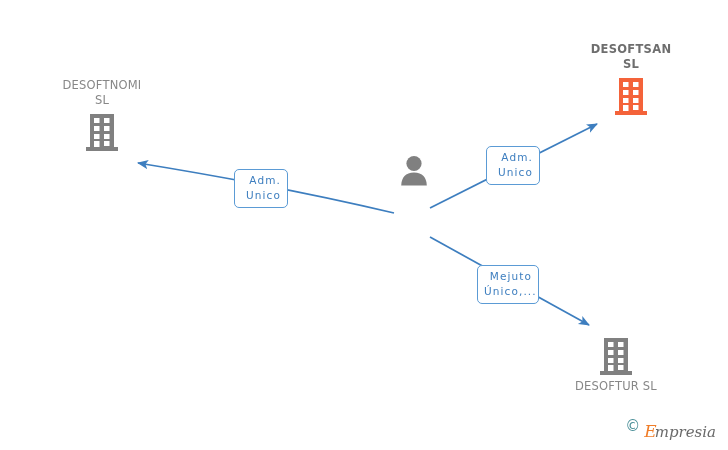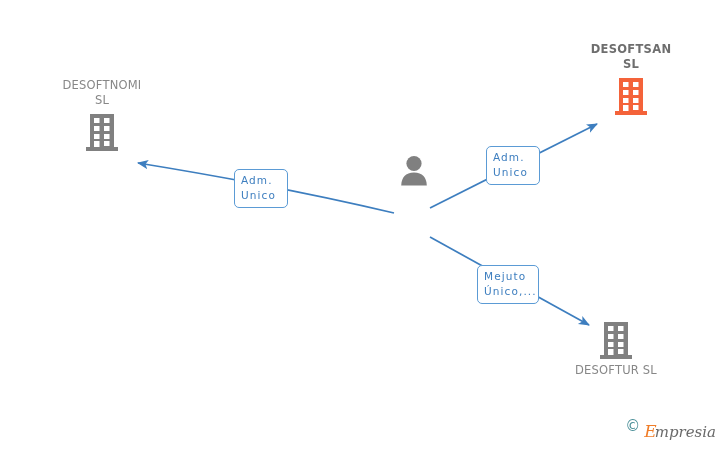--- a/index.html
+++ b/index.html
@@ -68,21 +68,21 @@
   .rel-label {
     position: absolute;
     box-sizing: border-box;
     border: 1px solid #5b9bd5;
     border-radius: 5px;
     background: #ffffff;
     color: #3d7ebf;
     font-size: 10.5px;
     line-height: 15px;
     letter-spacing: 1.1px;
-    text-align: left;
+    text-align: right;
     padding: 3px 6px 4px 6px;
     white-space: pre-line;
     box-shadow: 0 0 0 0 rgba(0,0,0,0);
   }
 
   
   .watermark {
     position: absolute;
     right: 12px;
     bottom: 10px;
@@ -160,21 +160,21 @@
       <rect x="19" y="6" width="5.5" height="5" fill="#ffffff"></rect>
       <rect x="9" y="14" width="5.5" height="5" fill="#ffffff"></rect>
       <rect x="19" y="14" width="5.5" height="5" fill="#ffffff"></rect>
       <rect x="9" y="22" width="5.5" height="5" fill="#ffffff"></rect>
       <rect x="19" y="22" width="5.5" height="5" fill="#ffffff"></rect>
       <rect x="9" y="29" width="5.5" height="6" fill="#ffffff"></rect>
       <rect x="19" y="29" width="5.5" height="5" fill="#ffffff"></rect>
     </svg>
   </div>
 
-  <div class="node" style="left:536px; top:315px;">
+  <div class="node" style="left:536px; top:331px;">
     <svg class="node-icon below-text" width="34" height="40" viewBox="0 0 34 40" xmlns="http://www.w3.org/2000/svg">
       <rect x="5" y="2" width="24" height="34" fill="#808080"></rect>
       <rect x="1" y="35" width="32" height="4" fill="#808080"></rect>
       <rect x="9" y="6" width="5.5" height="5" fill="#ffffff"></rect>
       <rect x="19" y="6" width="5.5" height="5" fill="#ffffff"></rect>
       <rect x="9" y="14" width="5.5" height="5" fill="#ffffff"></rect>
       <rect x="19" y="14" width="5.5" height="5" fill="#ffffff"></rect>
       <rect x="9" y="22" width="5.5" height="5" fill="#ffffff"></rect>
       <rect x="19" y="22" width="5.5" height="5" fill="#ffffff"></rect>
       <rect x="9" y="29" width="5.5" height="6" fill="#ffffff"></rect>

